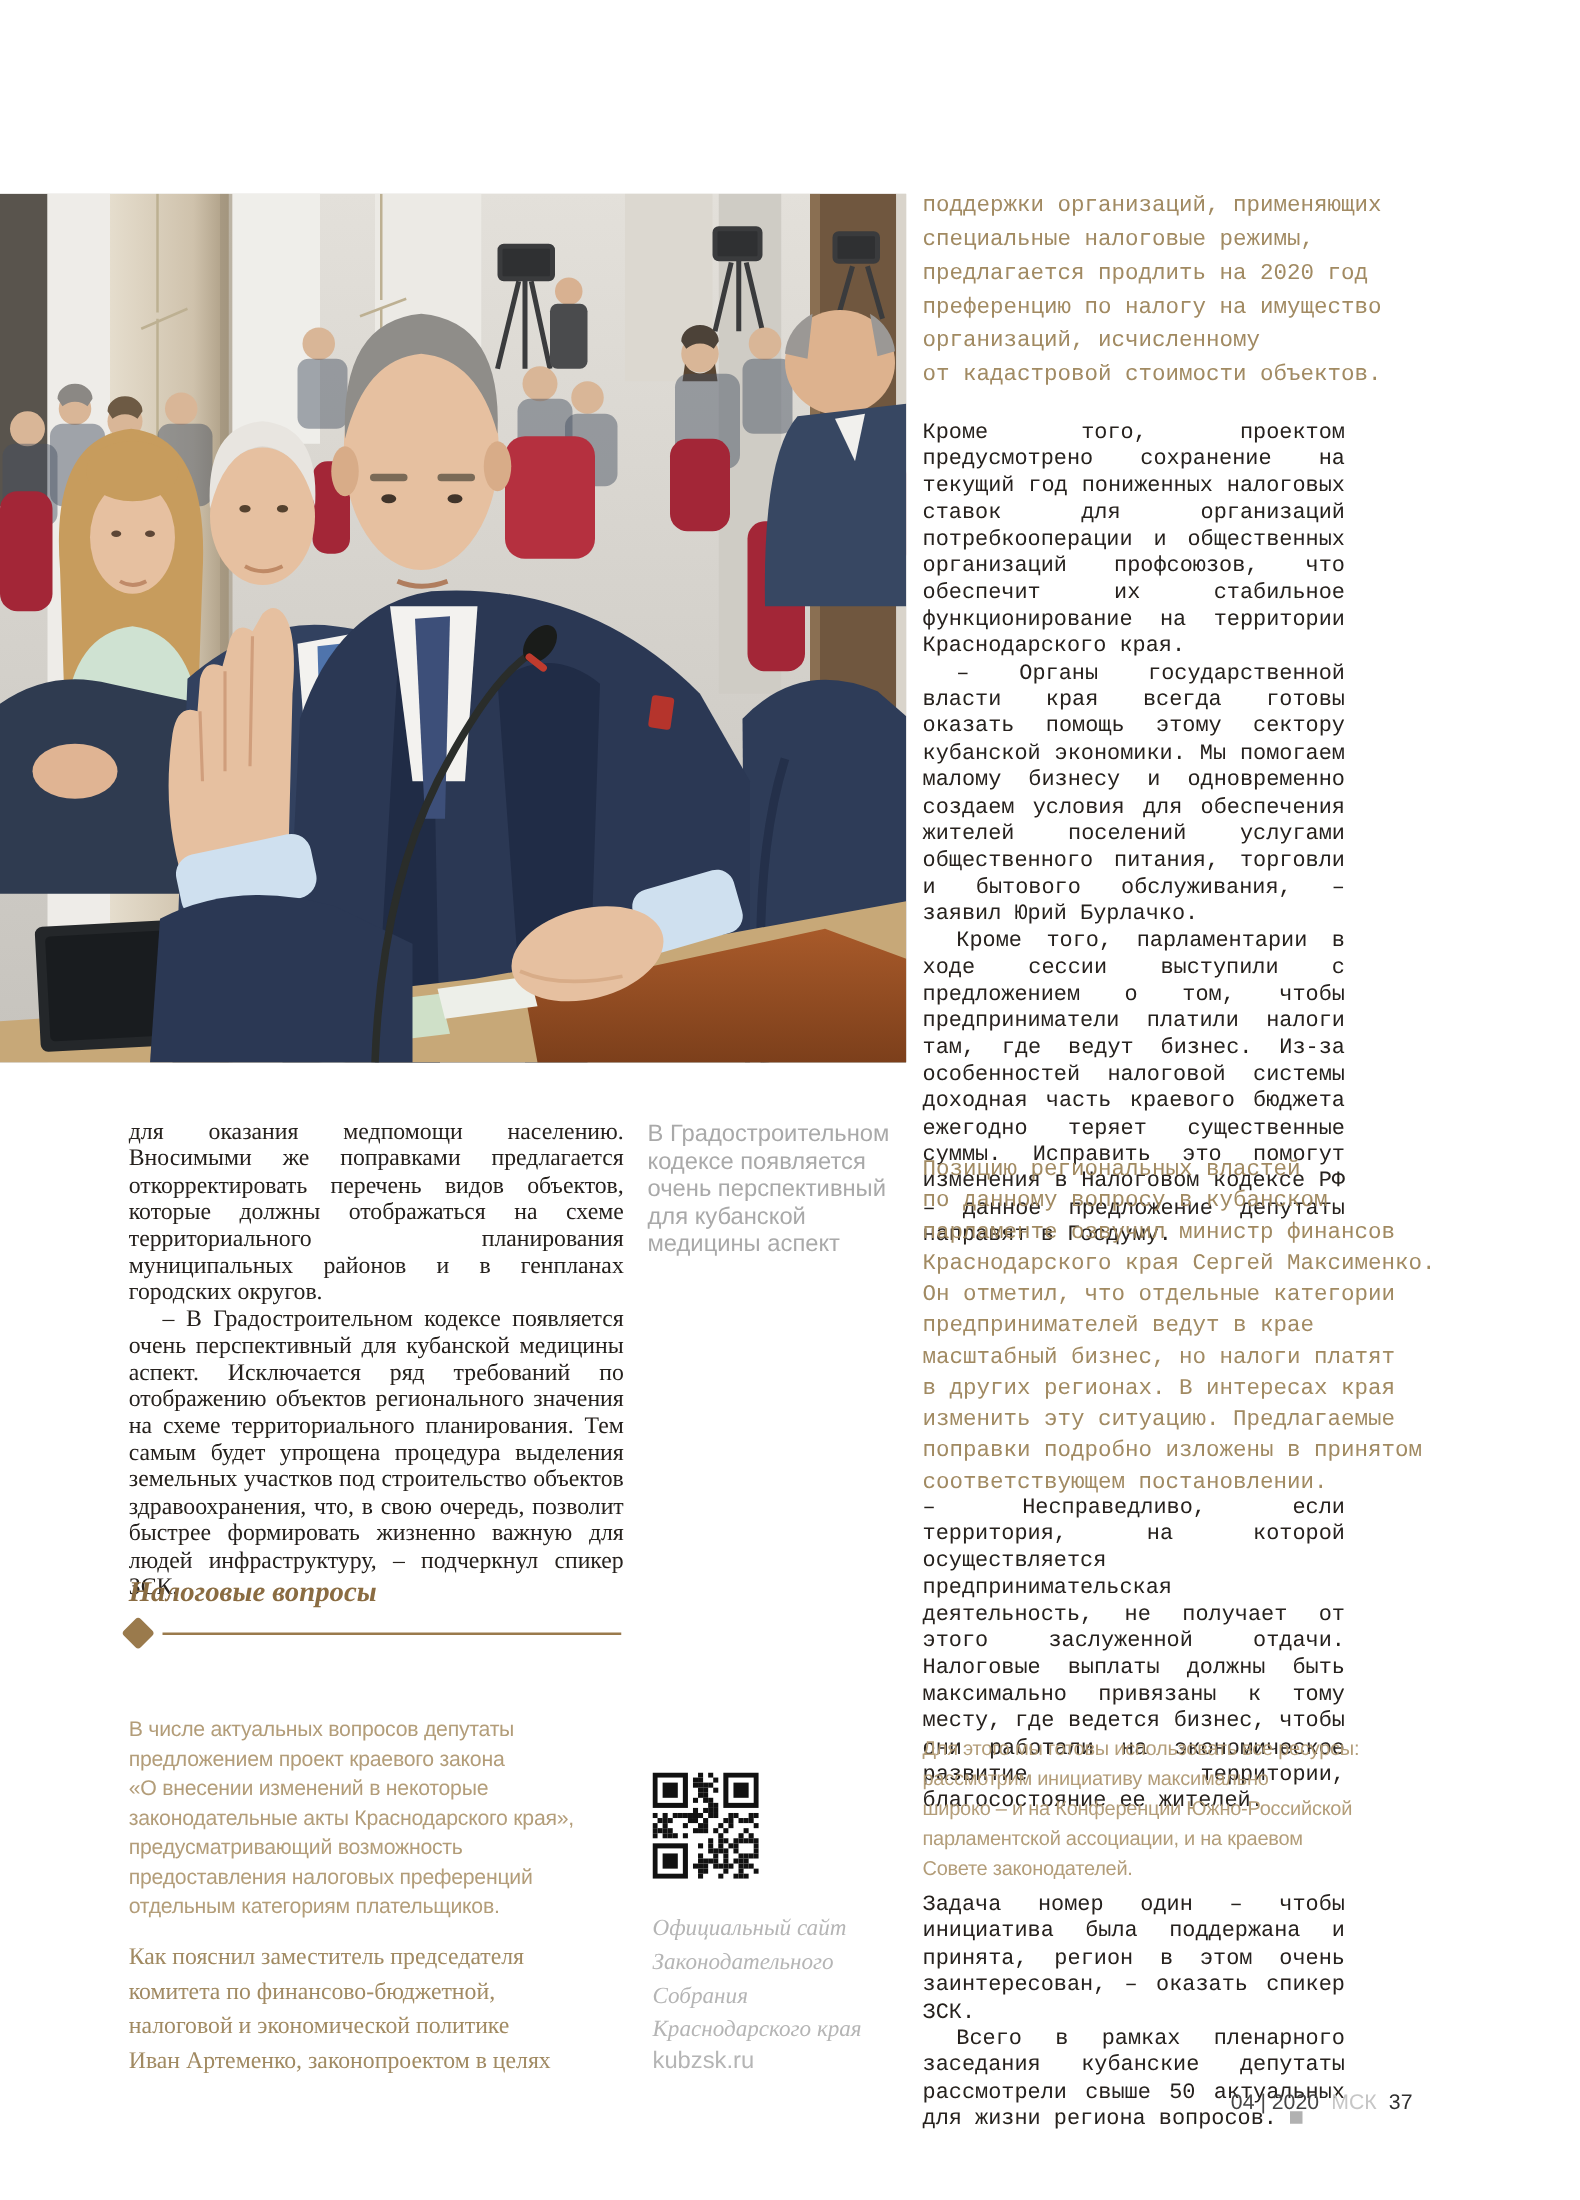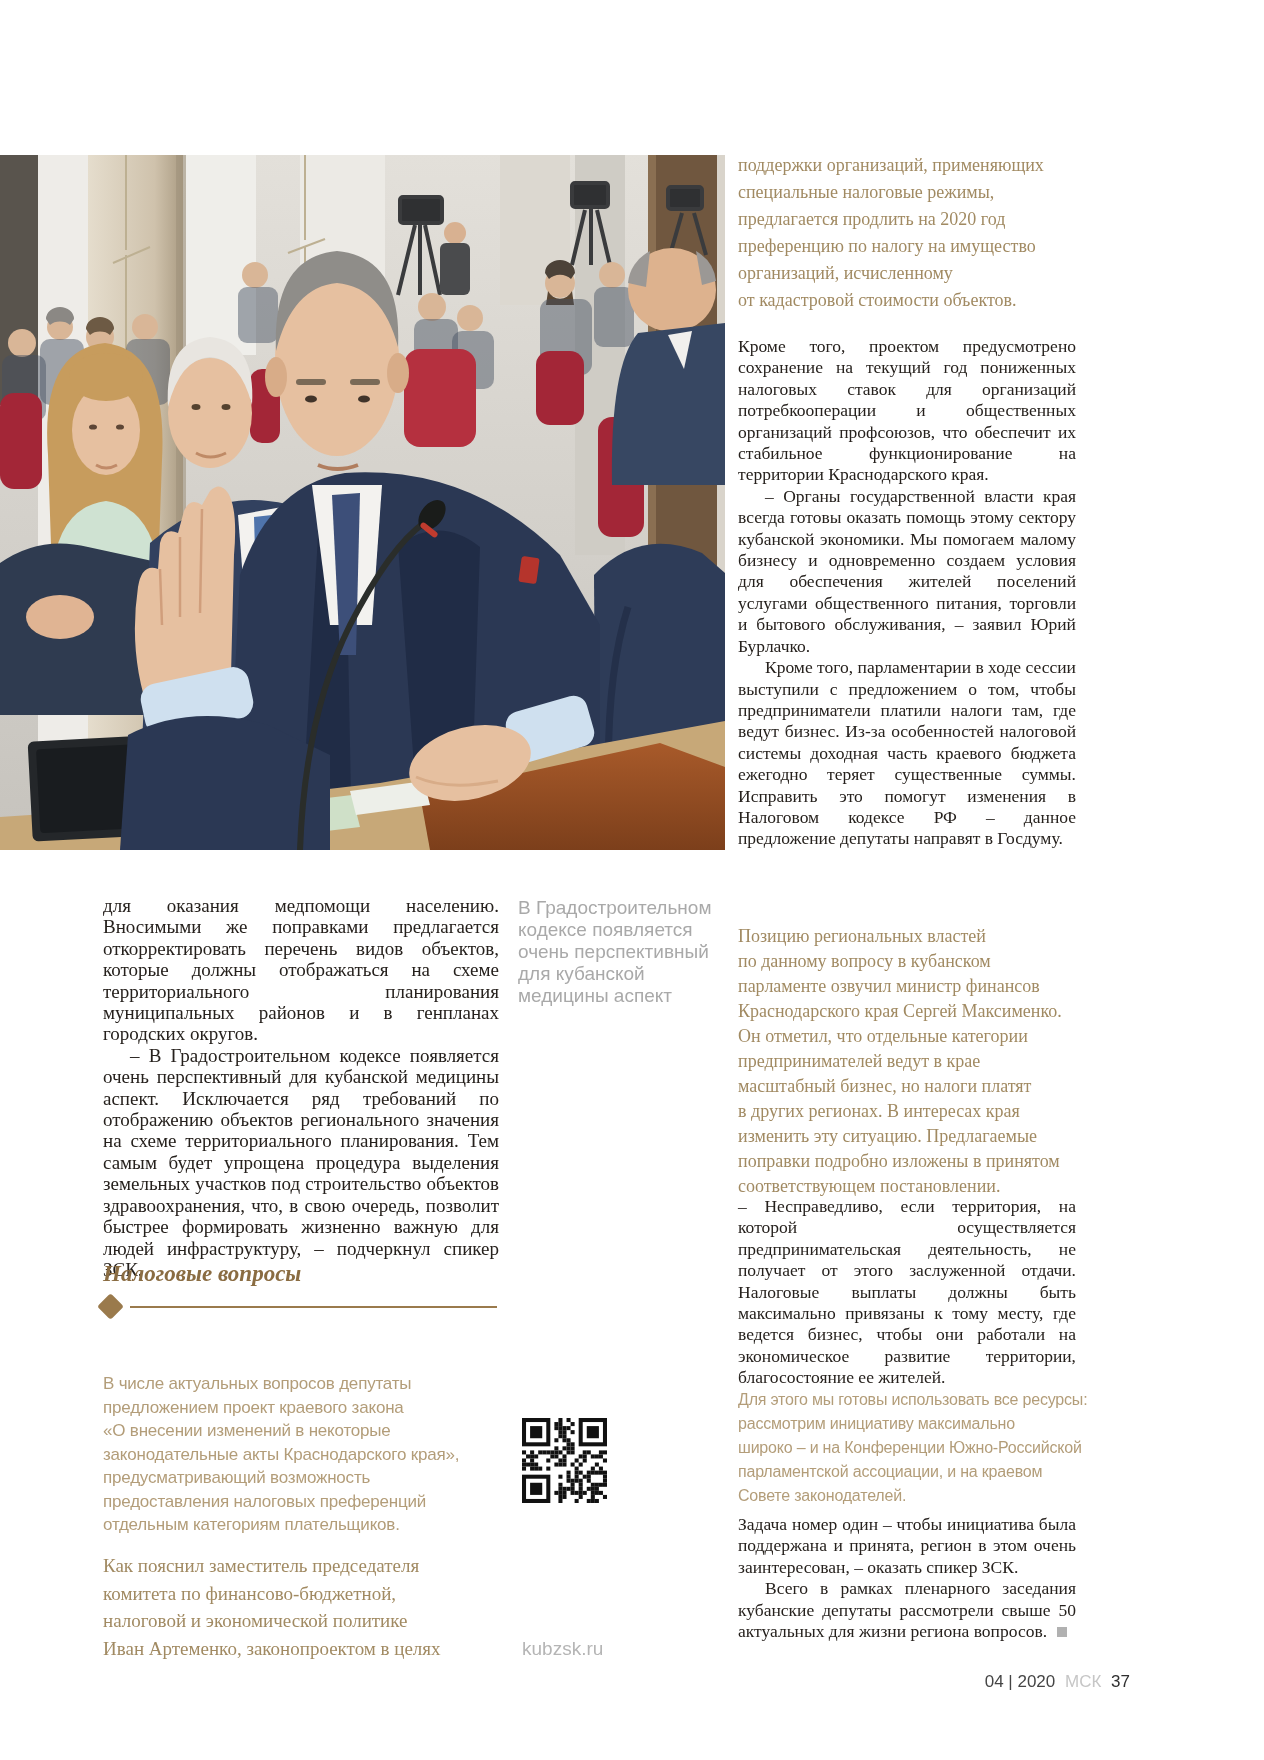--- a/index.html
+++ b/index.html
@@ -28,21 +28,21 @@
   
   .photo-caption{left:518px;top:897px;font-family:"Liberation Sans","DejaVu Sans",sans-serif;
                  font-size:19px;line-height:22px;color:#a9a9a9;}
   .qr{left:522px;top:1418px;width:85px;height:85px;}
   .qr svg{display:block;width:100%;height:100%;}
   .qr-caption{left:522px;top:1530px;font-size:18.5px;line-height:27px;font-style:italic;color:#b5b5b5;}
   .qr-url{left:522px;top:1638px;font-family:"Liberation Sans","DejaVu Sans",sans-serif;
           font-size:19px;color:#b5b5b5;}
 
   
-  .rc{left:738px;width:338px;}
+  .rc{left:738px;width:338px;font-family:Liberation Mono, monospace;}
   .rc-lead{top:152px;font-size:18px;line-height:27px;color:#a18a62;}
   .rc-body1{top:336px;font-size:17.5px;line-height:21.4px;}
   .rc-quote1{top:924px;font-size:18px;line-height:25px;color:#a18a62;}
   .rc-body2{top:1196px;font-size:17.5px;line-height:21.4px;}
   .rc-sans{top:1388px;font-family:"Liberation Sans","DejaVu Sans",sans-serif;
            font-size:16px;line-height:24px;color:#b39d79;letter-spacing:-0.2px;}
   .rc-body3{top:1514px;font-size:17.5px;line-height:21.4px;}
   .endmark{display:inline-block;width:10px;height:10px;background:#b1b1b1;margin-left:10px;}
 
   
@@ -408,20 +408,24 @@
           <rect x="68" y="76" width="4" height="4"></rect>
           <rect x="80" y="76" width="4" height="4"></rect>
           <rect x="36" y="80" width="4" height="4"></rect>
           <rect x="52" y="80" width="4" height="4"></rect>
           <rect x="64" y="80" width="4" height="4"></rect>
           <rect x="68" y="80" width="4" height="4"></rect>
           <rect x="72" y="80" width="4" height="4"></rect>
         </g>
     </svg>
   </div>
+  <div class="abs qr-caption pre">Официальный сайт
+Законодательного
+Собрания
+Краснодарского края</div>
   <div class="abs qr-url">kubzsk.ru</div>
 
   <div class="abs rc rc-lead pre">поддержки организаций, применяющих
 специальные налоговые режимы,
 предлагается продлить на 2020 год
 преференцию по налогу на имущество
 организаций, исчисленному
 от кадастровой стоимости объектов.</div>
 
   <div class="abs rc rc-body1 just">

